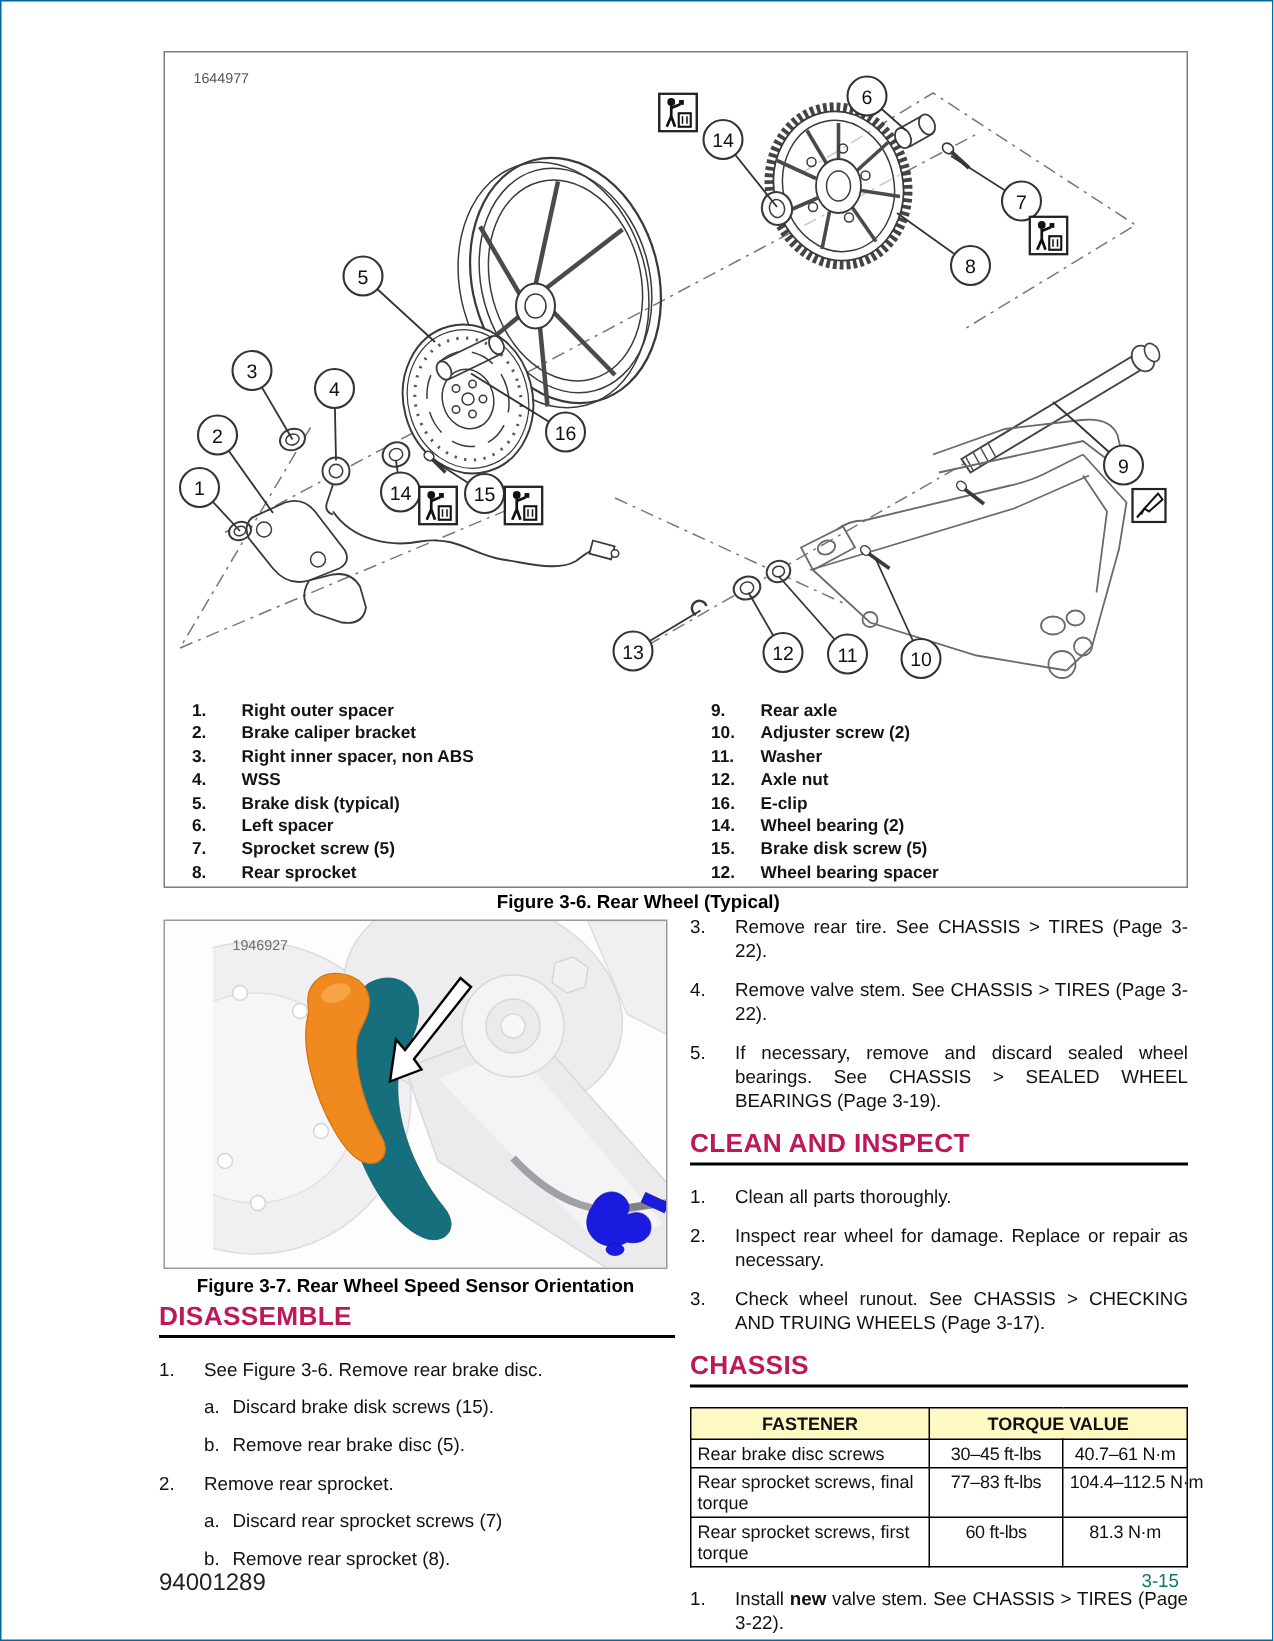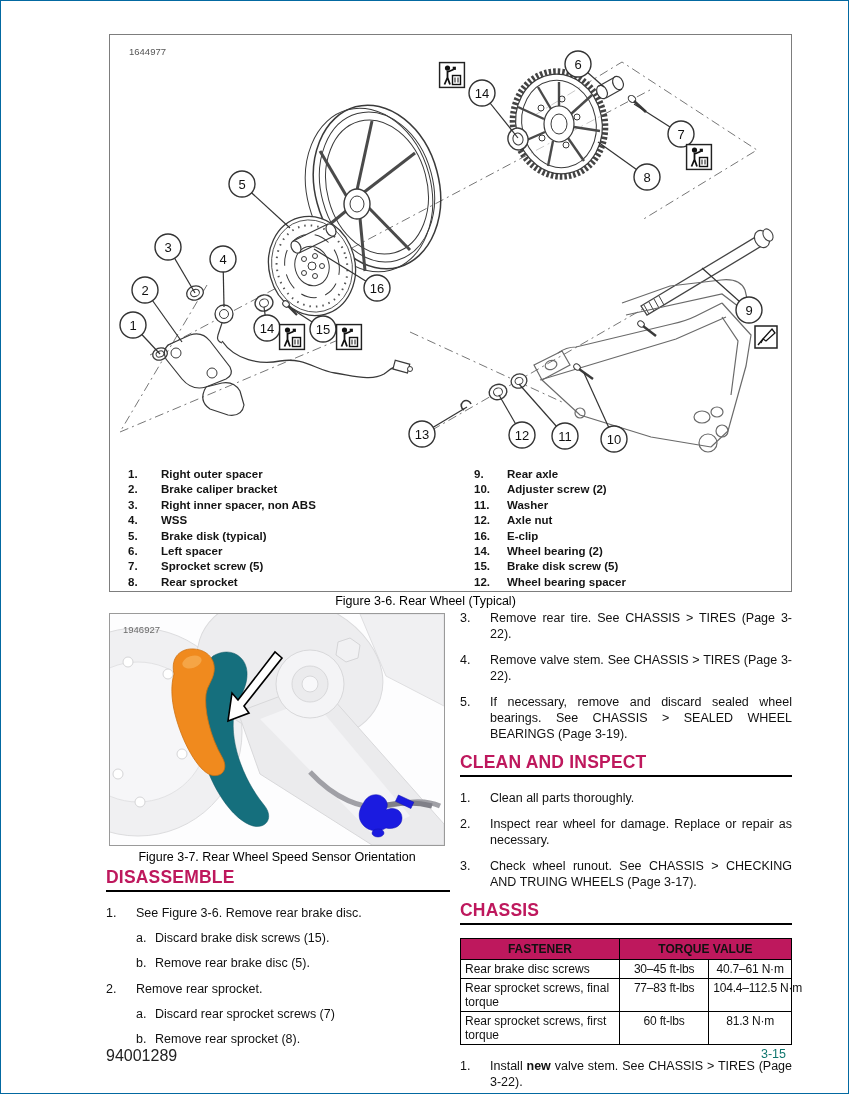--- a/index.html
+++ b/index.html
@@ -6,42 +6,42 @@
   .page{position:relative;width:849px;height:1094px;background:#fff;overflow:hidden;
         font-family:"Liberation Sans",sans-serif;color:#111;border:1px solid #0369a1;box-sizing:border-box;}
   
   .box36{position:absolute;left:108px;top:33px;width:681px;height:556px;border:1px solid #7d7d7d;}
   .box36 svg{position:absolute;left:0;top:0;}
   .legend-col{position:absolute;top:432px;}
   .legend-col.c1{left:18px;width:320px;}
   .legend-col.c2{left:364px;width:300px;}
   .legend-row{display:flex;font-weight:bold;font-size:11.5px;line-height:15.4px;color:#141414;}
   .legend-num{flex:0 0 33px;}
-  .cap{position:absolute;text-align:center;font-weight:normal;font-size:12.5px;color:#000;}
+  .cap{position:absolute;text-align:center;font-weight:bold;font-size:12.5px;color:#000;}
   .cap36{left:0;top:593px;width:849px;}
   .cap37{left:96px;top:849px;width:360px;}
   
   .box37{position:absolute;left:108px;top:612px;width:336px;height:233px;border:1px solid #9a9a9a;
-         background:#fdfdfe;overflow:hidden;box-sizing:border-box;}
+         background:#fdfdfe;overflow:hidden;box-sizing:border-box;padding-left:32px;}
   
   .left-col{position:absolute;left:105px;top:866px;width:344px;}
   .right-col{position:absolute;left:459px;top:609px;width:332px;}
   .sec{font-size:17.5px;font-weight:bold;margin:0 0 13px 0;padding-bottom:2px;border-bottom:2px solid #000;
        letter-spacing:.2px;color:#be185d;}
   .sec.mt{margin-top:4px;}
   .item{font-size:12.5px;line-height:16px;margin-bottom:10px;}
   .row{display:flex;}
   .li-num{flex:0 0 30px;}
   .li-txt{flex:1;text-align:justify;}
   .subrow{display:flex;margin:9px 0 0 30px;}
   .sub-num{flex:0 0 19px;}
   
   table.tq{border-collapse:collapse;width:100%;margin:1px 0 13px 0;font-size:12px;table-layout:fixed;}
   .tq th,.tq td{border:1px solid #000;padding:2px 4px;vertical-align:top;color:#111;}
-  .tq th{background:#be185d;text-align:center;font-weight:bold;padding:3px 4px;margin-top:24px;}
+  .tq th{background:#fef9c3;text-align:center;font-weight:bold;padding:3px 4px;margin-top:24px;}
   .tq td.v{text-align:center;white-space:nowrap;letter-spacing:-0.2px;}
   
   .footer-l{position:absolute;left:105px;top:1046px;font-size:16px;color:#222;}
   .footer-r{position:absolute;right:62px;top:1046px;font-size:12.5px;color:#0f766e;}
 </style>
 </head>
 <body>
 
 <div class="page">
 

